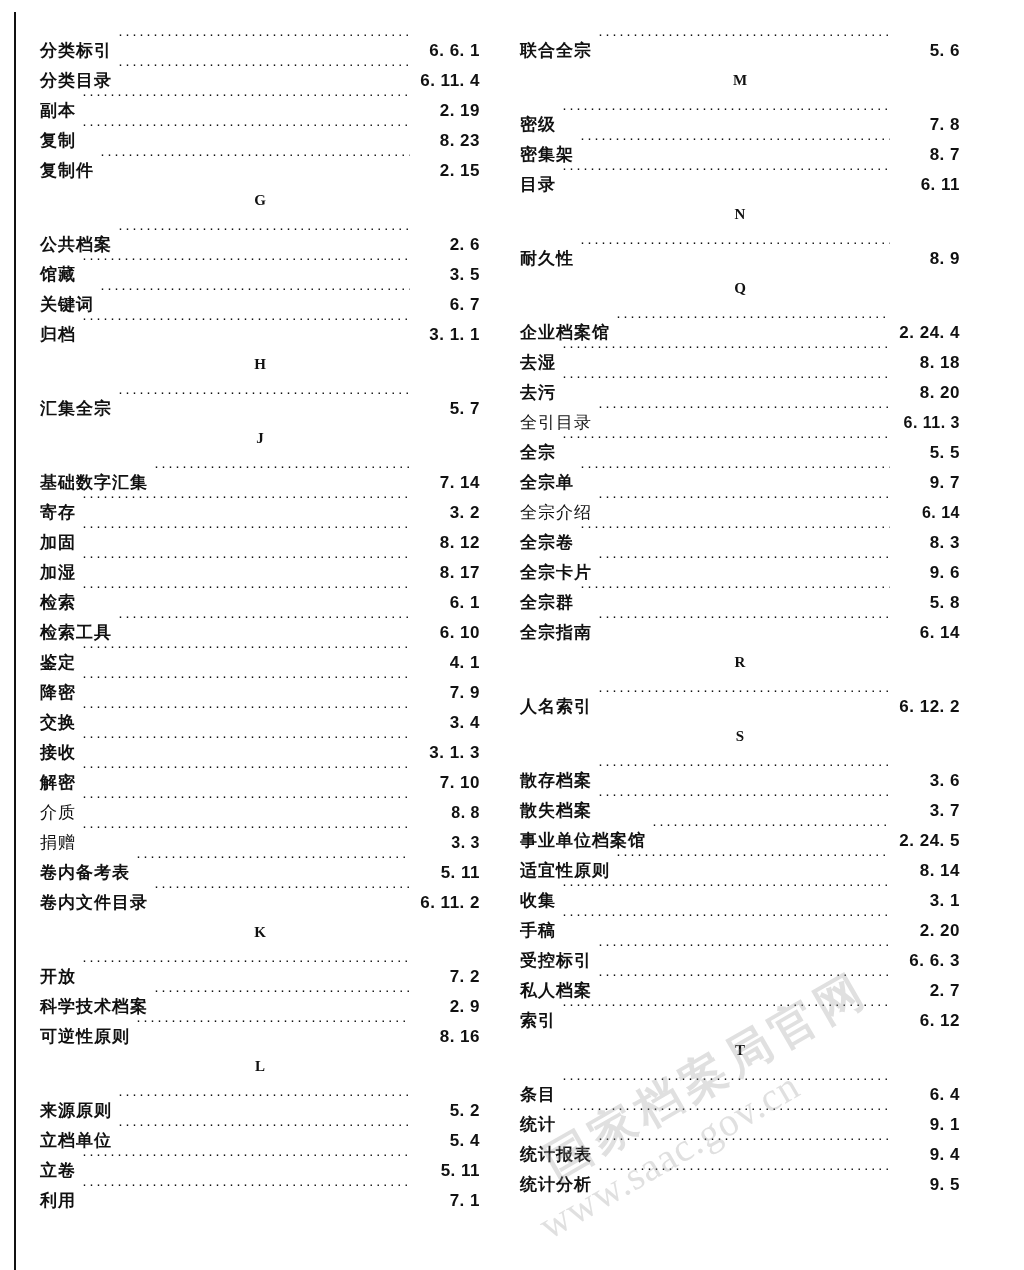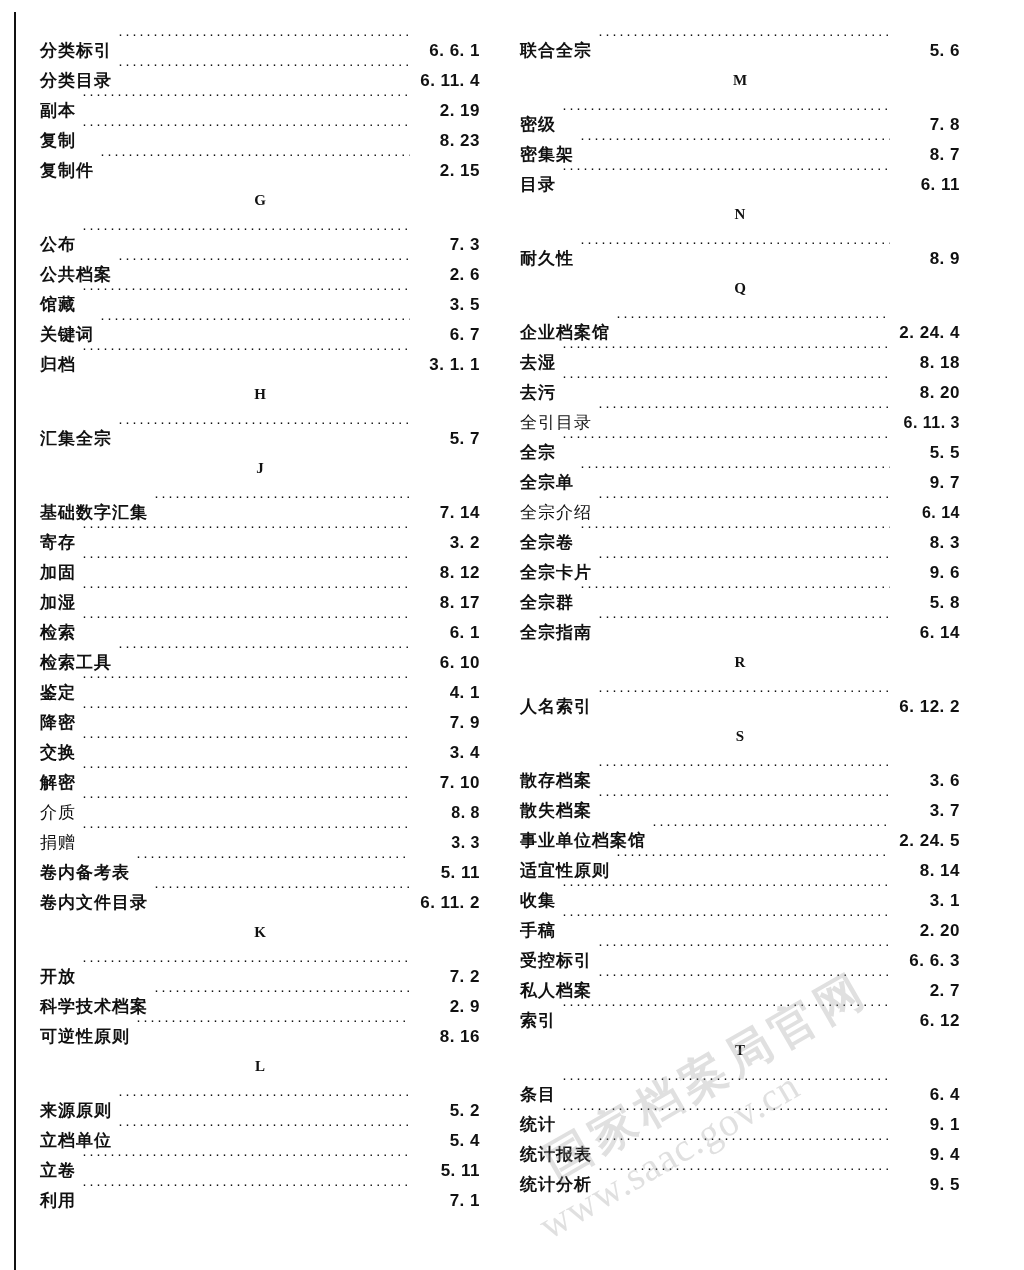--- a/index.html
+++ b/index.html
@@ -153,25 +153,20 @@
           <span class="dots"></span>
           <span class="num">8. 23</span>
         </div>
         <div class="entry">
           <span class="term">复制件</span>
           <span class="dots"></span>
           <span class="num">2. 15</span>
         </div>
         <div class="letter">G</div>
         <div class="entry">
-          <span class="term">公布</span>
-          <span class="dots"></span>
-          <span class="num">7. 3</span>
-        </div>
-        <div class="entry">
           <span class="term">公共档案</span>
           <span class="dots"></span>
           <span class="num">2. 6</span>
         </div>
         <div class="entry">
           <span class="term">馆藏</span>
           <span class="dots"></span>
           <span class="num">3. 5</span>
         </div>
         <div class="entry">
@@ -228,20 +223,25 @@
         </div>
         <div class="entry">
           <span class="term">降密</span>
           <span class="dots"></span>
           <span class="num">7. 9</span>
         </div>
         <div class="entry">
           <span class="term">交换</span>
           <span class="dots"></span>
           <span class="num">3. 4</span>
+        </div>
+        <div class="entry">
+          <span class="term">接收</span>
+          <span class="dots"></span>
+          <span class="num">3. 1. 3</span>
         </div>
         <div class="entry">
           <span class="term">解密</span>
           <span class="dots"></span>
           <span class="num">7. 10</span>
         </div>
         <div class="entry light">
           <span class="term">介质</span>
           <span class="dots"></span>
           <span class="num">8. 8</span>

